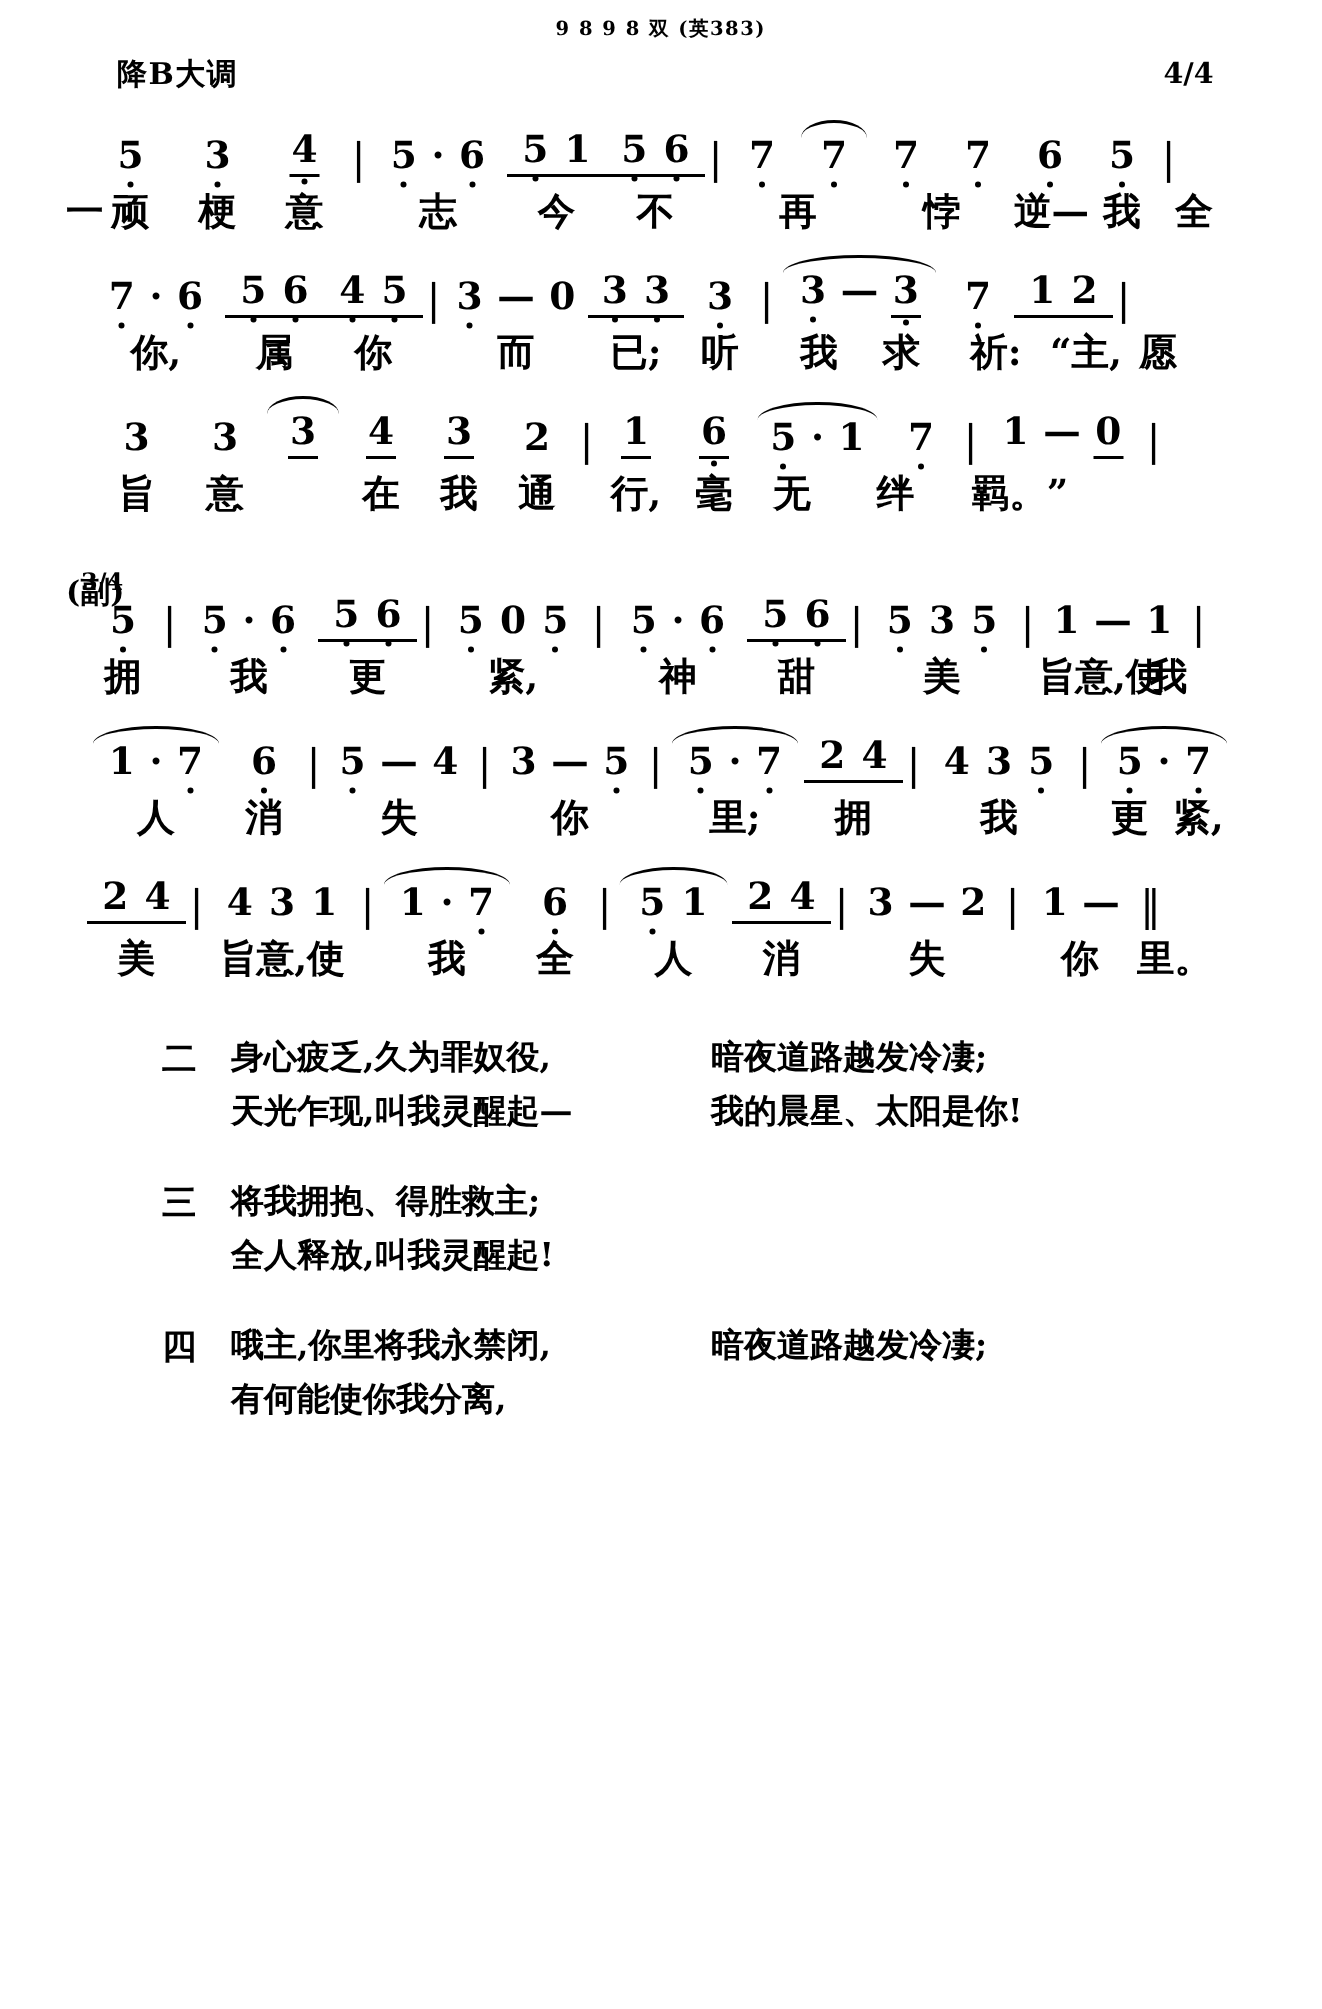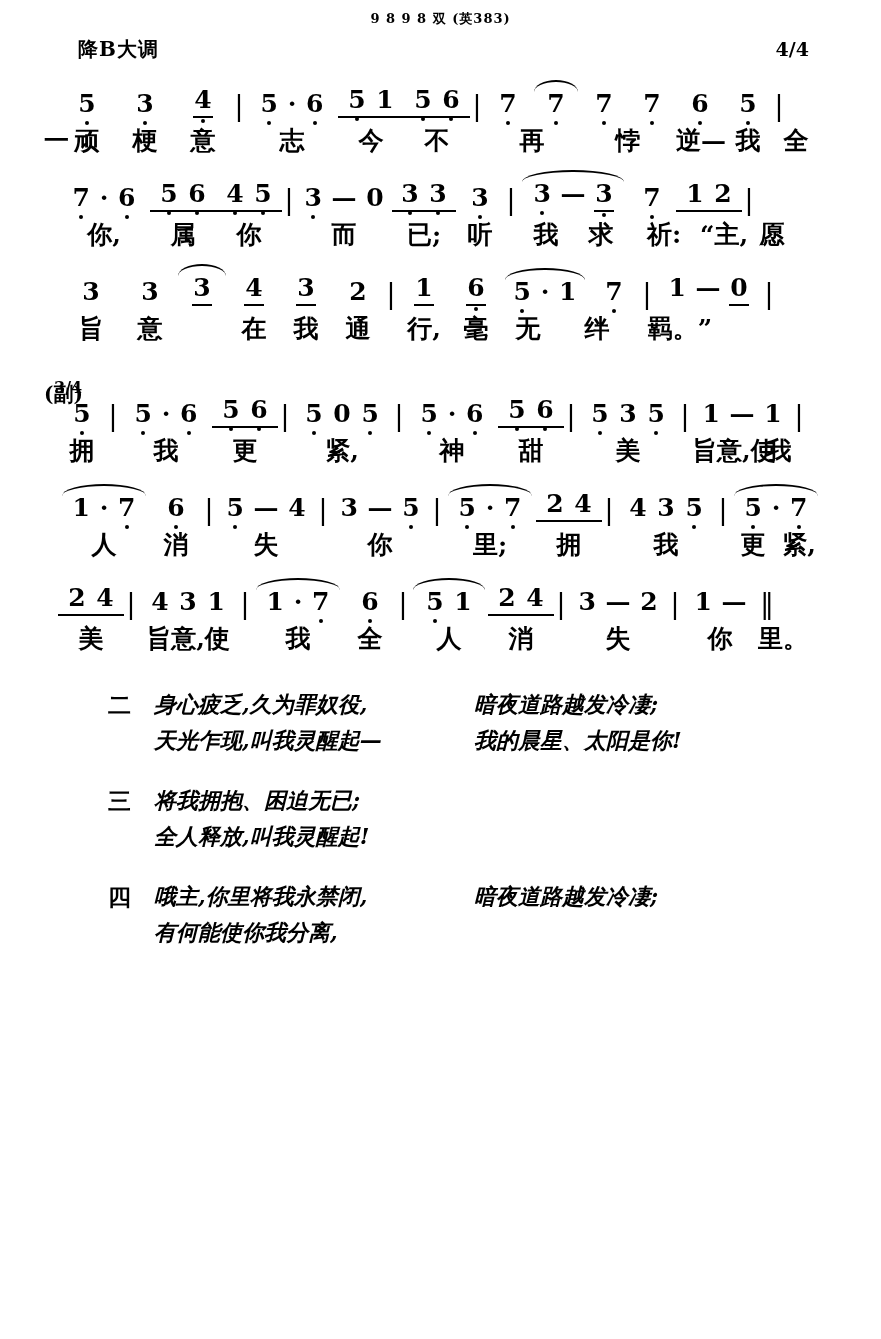--- a/index.html
+++ b/index.html
@@ -172,21 +172,20 @@
     display: flex;
     margin-bottom: 24px;
   }
   .verse-num {
     width: 46px;
     flex: 0 0 46px;
     font-size: 23px;
   }
   .verse-lines {
     flex: 1 1 auto;
-    font-style: italic;
   }
   .vline {
     display: flex;
     margin-bottom: 6px;
   }
   .vcol-a {
     width: 320px;
     flex: 0 0 320px;
   }
   .vcol-b {
@@ -429,21 +428,21 @@
           <div class="vcol-a">天光乍现,叫我灵醒起—</div>
           <div class="vcol-b">我的晨星、太阳是你!</div>
         </div>
       </div>
     </div>
 
     <div class="verse">
       <div class="verse-num">三</div>
       <div class="verse-lines">
         <div class="vline">
-          <div class="vcol-b">将我拥抱、困迫无已;</div>
+          <div class="vcol-b">将我拥抱、得胜救主;</div>
         </div>
         <div class="vline">
           <div class="vcol-b">全人释放,叫我灵醒起!</div>
         </div>
       </div>
     </div>
 
     <div class="verse">
       <div class="verse-num">四</div>
       <div class="verse-lines">

